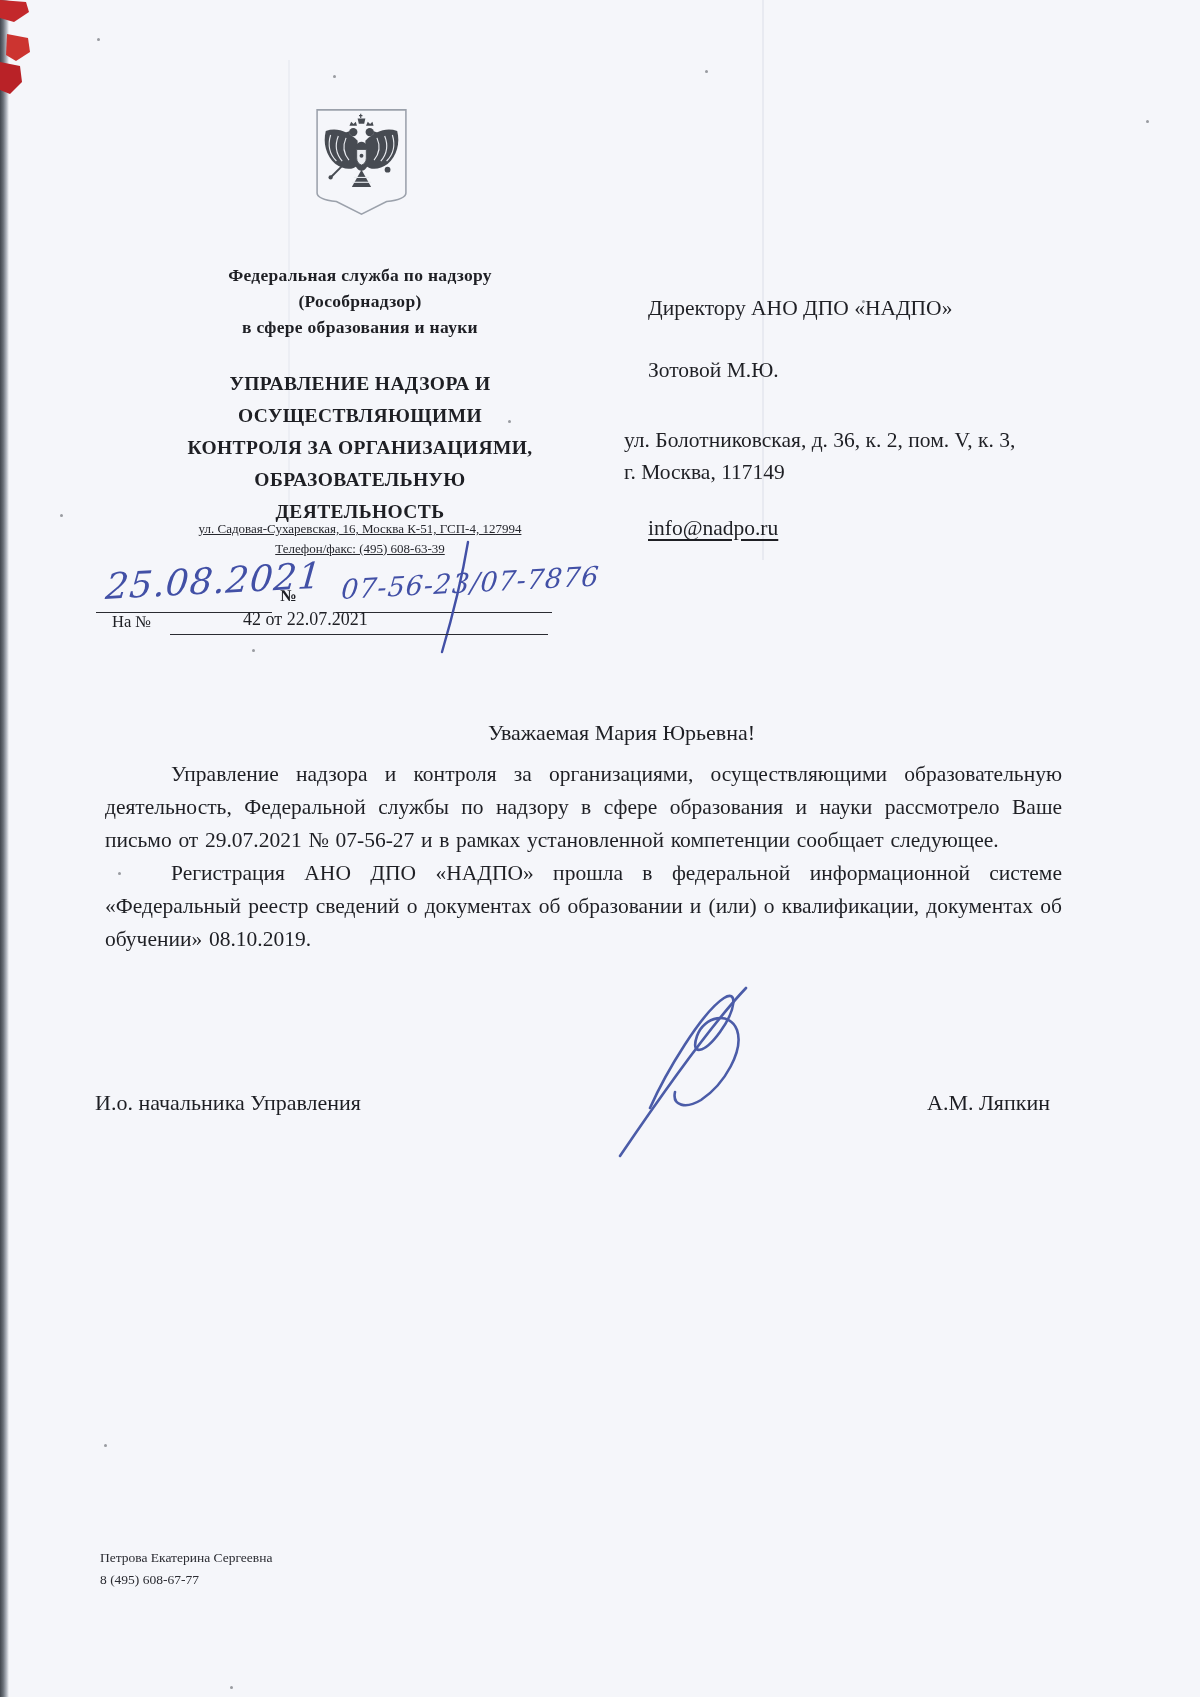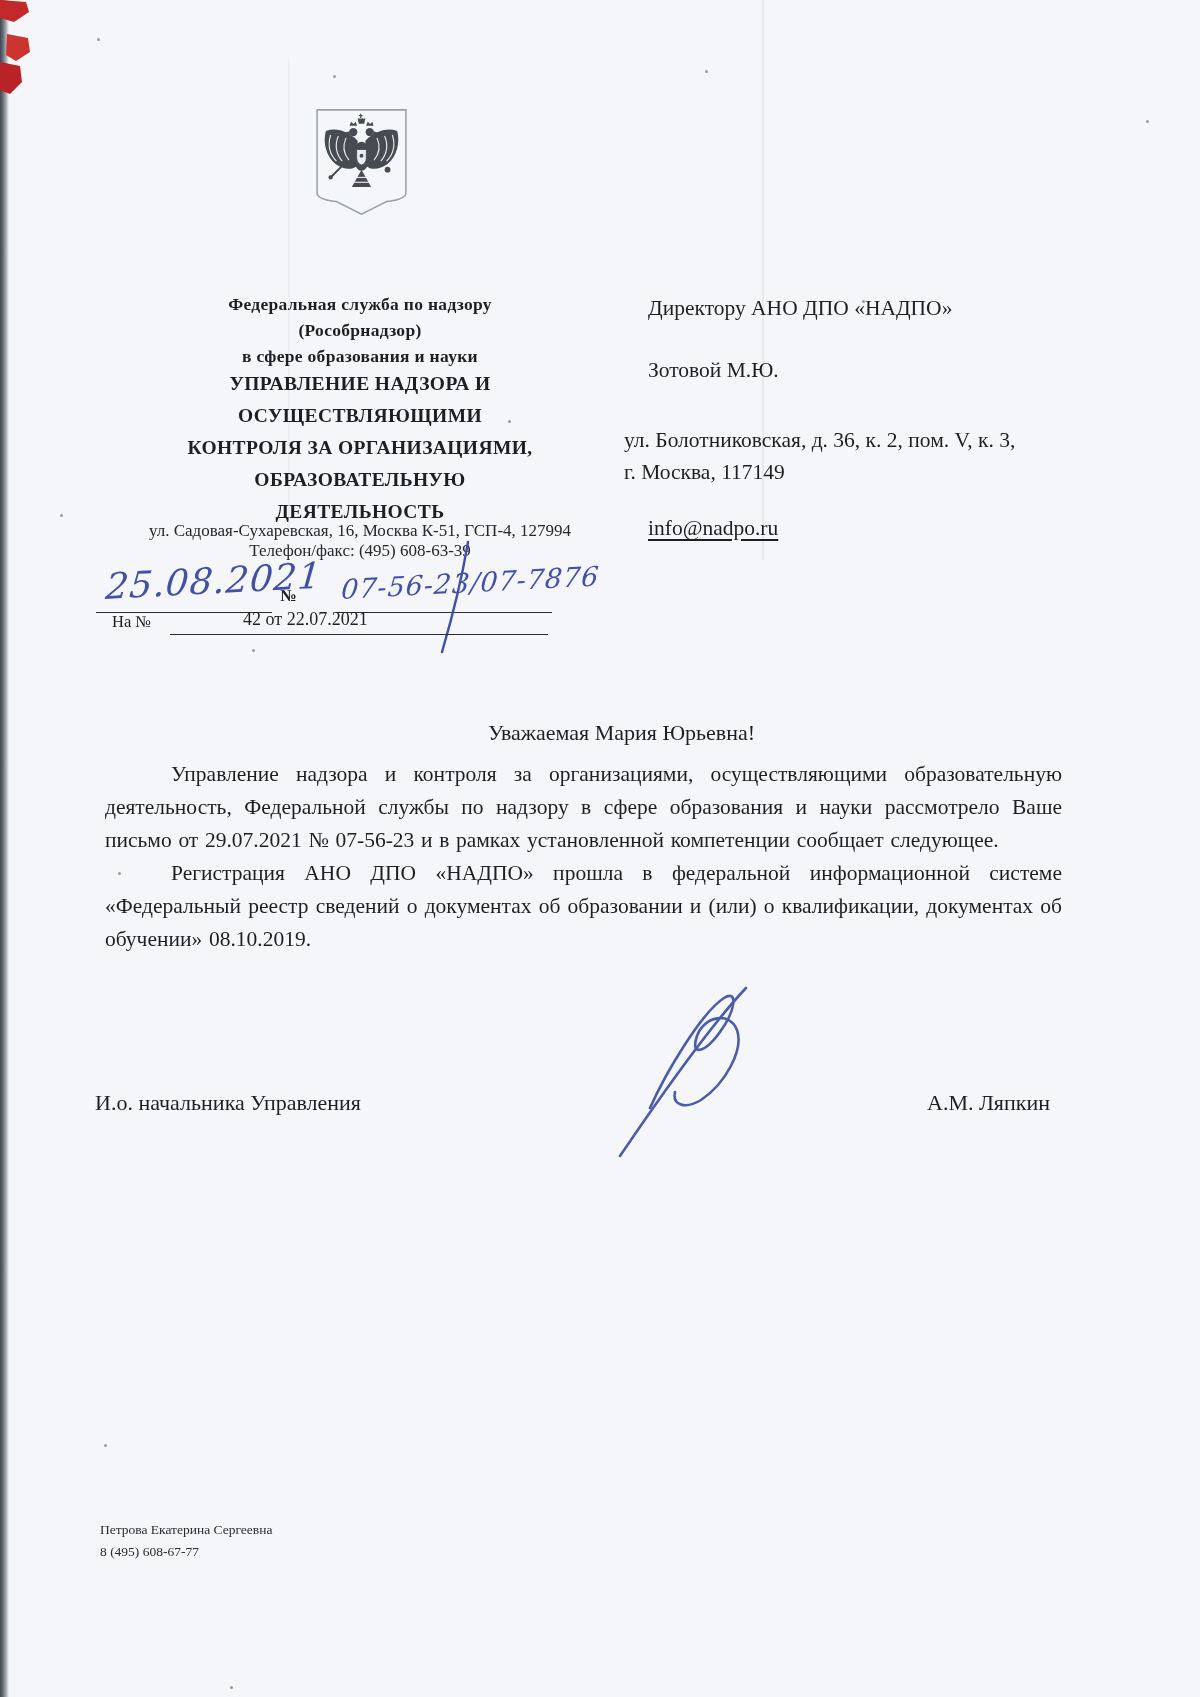--- a/index.html
+++ b/index.html
@@ -13,23 +13,23 @@
   .center{text-align:center;}
   .bold{font-weight:bold;}
   
   .scan-edge{
     left:0;top:0;width:9px;height:1697px;
     background:linear-gradient(to right,#41464e 0%,#6a7078 35%,#aeb3bc 70%,rgba(245,246,250,0) 100%);
   }
   .fold-line{width:2px;background:#e3e6ee;opacity:.75;}
   .speck{width:3px;height:3px;border-radius:50%;background:#4d5058;opacity:.55;}
   
-  .org-lines{left:115px;top:262px;width:490px;font-size:17.5px;line-height:26px;letter-spacing:.3px;margin-top:29px;}
+  .org-lines{left:115px;top:262px;width:490px;font-size:17.5px;line-height:26px;letter-spacing:.3px;}
   .dept-lines{left:115px;top:368px;width:490px;font-size:19.5px;line-height:32px;letter-spacing:.4px;}
-  .lh-small{left:115px;width:490px;font-size:17px;color:#26272d;}
+  .lh-small{left:115px;width:490px;font-size:13px;color:#26272d;text-decoration:underline;}
   
   .hand{
     font-style:italic;color:#4250a6;
     font-family:"DejaVu Serif",serif;
     transform:rotate(-3deg) skewX(-8deg);
     transform-origin:left bottom;
     letter-spacing:1px;white-space:nowrap;
   }
   .rule{border-top:1.6px solid #2a2b31;height:0;}
   .print-label{font-size:16.5px;}
@@ -38,21 +38,21 @@
   .email{text-decoration:underline;text-underline-offset:4px;}
   
   .body-text{
     left:105px;top:758px;width:957px;
     font-size:21.5px;line-height:33px;text-align:justify;
     word-spacing:.06em;
   }
   .body-text p{margin:0;text-indent:66px;}
   .salutation{left:105px;top:720px;width:957px;font-size:22px;transform:translateX(38px);}
   .signer{font-size:22px;}
-  .footer-text{font-size:13.5px;line-height:22px;color:#2a2b31;}
+  .footer-text{font-size:13.5px;line-height:22px;color:#2a2b31;margin-top:28px;}
 </style>
 </head>
 <body>
 
 <div id="page">
 
   <div class="abs scan-edge"></div>
   <svg class="abs" style="left:0;top:0" width="42" height="104" viewBox="0 0 42 104">
     <polygon points="0,0 26,2 29,12 14,22 0,18" fill="#c3282b"></polygon>
     <polygon points="7,34 28,38 30,52 16,61 6,55" fill="#cc3430"></polygon>
@@ -138,21 +138,21 @@
   <div class="abs rule" style="left:170px;top:634px;width:378px"></div>
 
   <div class="abs recipient" style="left:648px;top:296px">Директору АНО ДПО «НАДПО»</div>
   <div class="abs recipient" style="left:648px;top:358px">Зотовой М.Ю.</div>
   <div class="abs recipient" style="left:624px;top:424px;width:408px;line-height:32px">ул. Болотниковская, д. 36, к. 2, пом. V, к. 3, г. Москва, 117149</div>
   <div class="abs recipient email" style="left:648px;top:516px">info@nadpo.ru</div>
 
   <div class="abs center salutation">Уважаемая Мария Юрьевна!</div>
 
   <div class="abs body-text">
-    <p>Управление надзора и контроля за организациями, осуществляющими образовательную деятельность, Федеральной службы по надзору в сфере образования и науки рассмотрело Ваше письмо от 29.07.2021 № 07-56-23 и в рамках установленной компетенции сообщает следующее.</p>
+    <p>Управление надзора и контроля за организациями, осуществляющими образовательную деятельность, Федеральной службы по надзору в сфере образования и науки рассмотрело Ваше письмо от 29.07.2021 № 07-56-27 и в рамках установленной компетенции сообщает следующее.</p>
     <p>Регистрация АНО ДПО «НАДПО» прошла в федеральной информационной системе «Федеральный реестр сведений о документах об образовании и (или) о квалификации, документах об обучении» 08.10.2019.</p>
   </div>
 
   <svg class="abs" style="left:598px;top:980px" width="190" height="180" viewBox="0 0 190 180">
     <g fill="none" stroke="#4b5ca8" stroke-width="2.6" stroke-linecap="round">
       <path d="M52,128 C68,92 104,32 126,18 C140,9 138,30 122,52 C106,74 92,76 99,56 C106,36 132,31 139,50 C146,70 127,104 103,120 C88,129 74,126 77,112"></path>
       <path d="M22,176 C60,120 110,48 148,8"></path>
     </g>
   </svg>
   <div class="abs signer" style="left:95px;top:1090px">И.о. начальника Управления</div>

